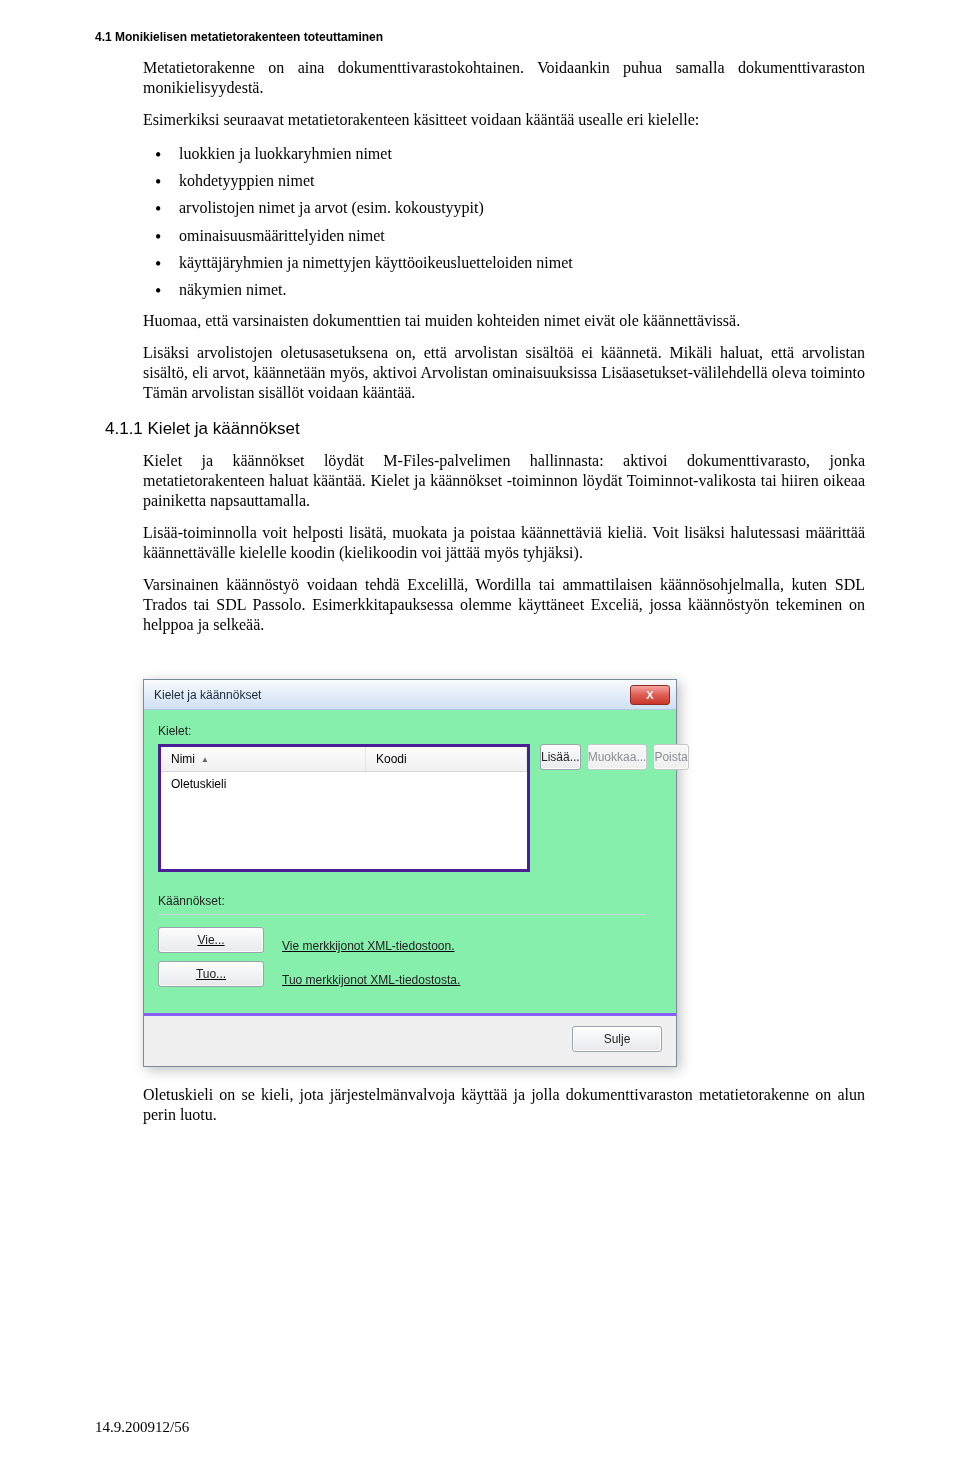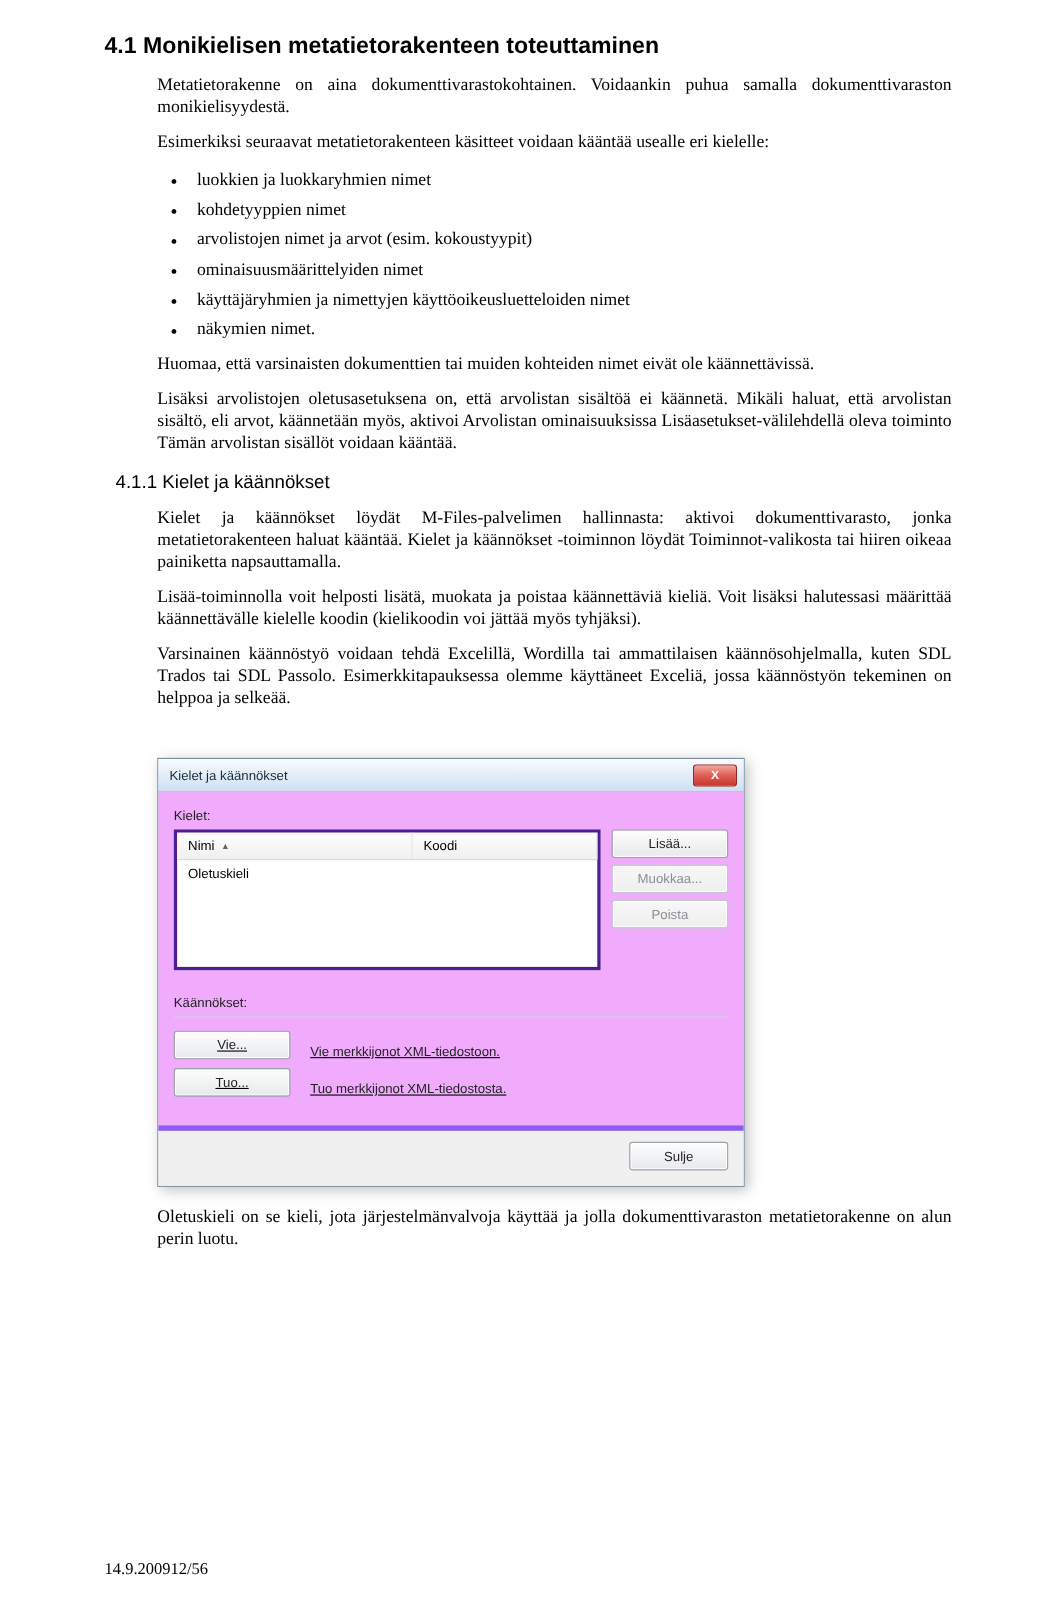--- a/index.html
+++ b/index.html
@@ -8,21 +8,21 @@
     height: 1474px;
     background: #ffffff;
     font-family: "Times New Roman", serif;
     color: #000;
     position: relative;
     padding: 30px 95px 60px 95px;
   }
   h2.sec {
     font-family: Arial, sans-serif;
     font-weight: bold;
-    font-size: 21px;
+    font-size: 12px;
     color: #000;
     margin-bottom: 14px;
   }
   h3.subsec {
     font-family: Arial, sans-serif;
     font-weight: normal;
     font-size: 17px;
     color: #000;
     margin: 16px 0 12px 10px;
   }
@@ -78,22 +78,22 @@
   .titlebar-text { color: #1a2a3a; }
   .closebtn {
     width: 40px; height: 20px;
     background: linear-gradient(#f3a6a0,#e2635a 45%,#c8362a);
     border: 1px solid #8e2b22;
     border-radius: 3px;
     display:flex; align-items:center; justify-content:center;
     color:#fff; font-weight:bold; font-size:11px;
   }
   .dlg-body {
-    padding: 14px 14px 18px 14px;
-    background:#f0abfc;
+    padding: 14px 30px 18px 14px;
+    background:#86efac;
   }
   .lbl { color:#222; margin-bottom:6px; display:block;}
   .list-row {
     display:flex; gap:10px;
   }
   .listbox {
     flex:1;
     border:3px solid #4c1d95;
     background:#fff;
     height:128px;
@@ -108,39 +108,39 @@
     padding:5px 10px;
     border-right:1px solid #e2e6ea;
   }
   .col.name { flex:0 0 56%; display:flex; align-items:center; gap:6px;}
   .sort-tri { font-size:8px; opacity:.6; }
   .col.code { flex:1; }
   .list-item-row {
     padding:5px 10px;
     font-size:12px;
   }
-  .btncol { display:flex; flex-direction:column; gap:6px; width:106px;}
+  .btncol { display:flex; gap:6px; width:106px;}
   .btn {
     height:26px;
     border:1px solid #9aa2ad;
     background: linear-gradient(#fdfdfd,#e7e9ec);
     border-radius:3px;
     display:flex; align-items:center; justify-content:center;
     font-size:12px; color:#222;
     box-shadow: inset 0 0 0 1px #fff;
   }
   .btn.disabled { color:#8a8e94; border-color:#c3c7cd; background:linear-gradient(#f7f7f7,#efefef);}
   .grp { margin-top:22px; }
   .grpline { height:1px; background:#cdd3da; margin:3px 0 12px 0; }
   .erow { display:flex; align-items:flex-end; gap:18px; margin-bottom:8px;text-decoration:underline;}
   .erow .btn { width:106px;}
   .erow-text { font-size:12px; color:#222; }
   .footer-row {
     display:flex; justify-content:flex-end; padding:10px 14px 14px 14px;
-    background:#f0f0f0; border-top:5px solid #8b5cf6;
+    background:#f0f0f0; border-top:3px solid #8b5cf6;
   }
   .footer-btn { width:90px; }
   .page-footer {
     position:absolute; bottom:38px; left:95px; right:95px;
     display:flex; justify-content:flex-start;
     font-size:15px;
   }
 </style>
 </head>
 <body>

